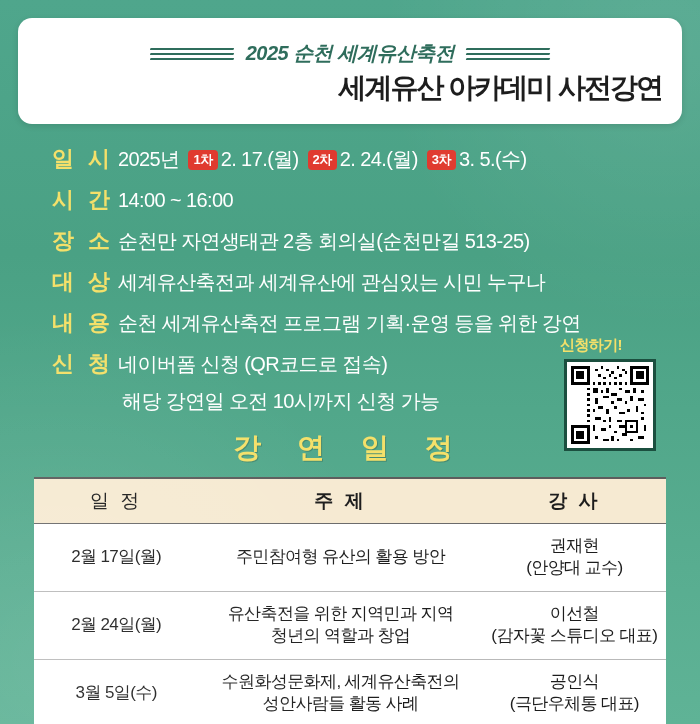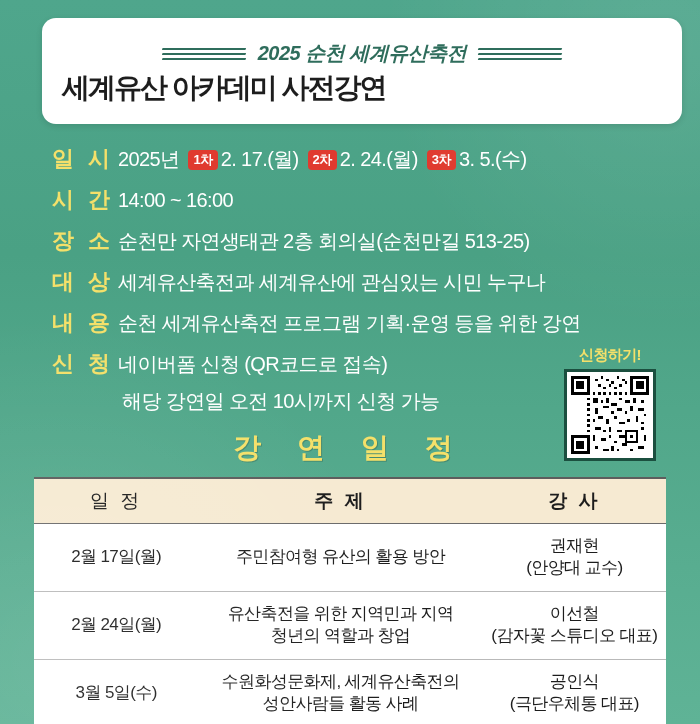--- a/index.html
+++ b/index.html
@@ -24,23 +24,22 @@
       radial-gradient(circle at 95% 6%, rgba(255,255,255,0.08) 0%, rgba(255,255,255,0) 30%);
     pointer-events: none;
   }
 
   
   .title-card {
     position: relative;
     background: #ffffff;
     border-radius: 14px;
     padding: 22px 20px 20px 20px;
-    text-align: left;
+    text-align: right;
     box-shadow: 0 2px 6px rgba(0,0,0,0.12);
-    margin-left: 24px;
   }
   .eyebrow {
     display: flex; align-items: center; justify-content: center;
     gap: 12px;
     margin-bottom: 6px;
   }
   .eyebrow .lines {
     width: 84px; height: 14px;
     display: flex; flex-direction: column; justify-content: center; gap: 3px;
   }
@@ -102,22 +101,22 @@
   .info-sub {
     margin-left: 88px;
     font-size: 20px; color: #ffffff;
     letter-spacing: -0.6px;
     margin-top: -2px;
   }
 
   
   .qr-wrap {
     position: absolute;
-    right: 40px; top: 346px;
-    text-align: center;
+    right: 40px; top: 336px;
+    text-align: left;
     width: 100px;
   }
   .qr-caption {
     font-size: 15px; font-weight: bold; color: #f4e06a;
     letter-spacing: -0.6px; margin-bottom: 4px;
   }
   .qr-box {
     width: 92px; height: 92px;
     background: #ffffff;
     border: 3px solid #1b4f3f;

